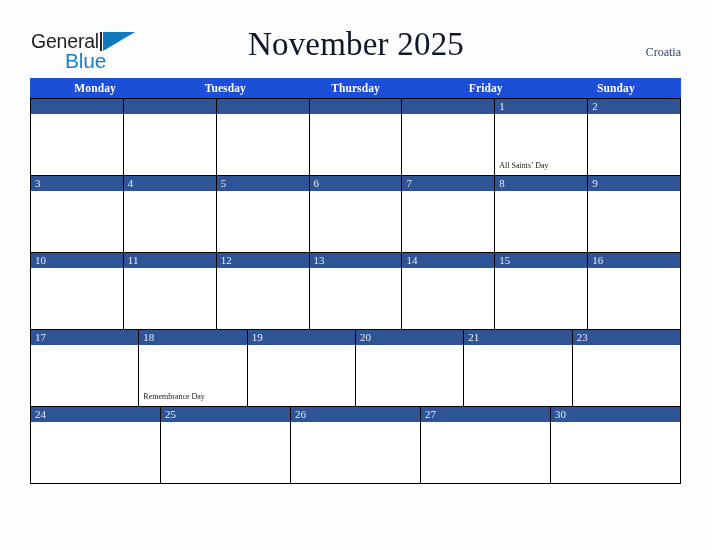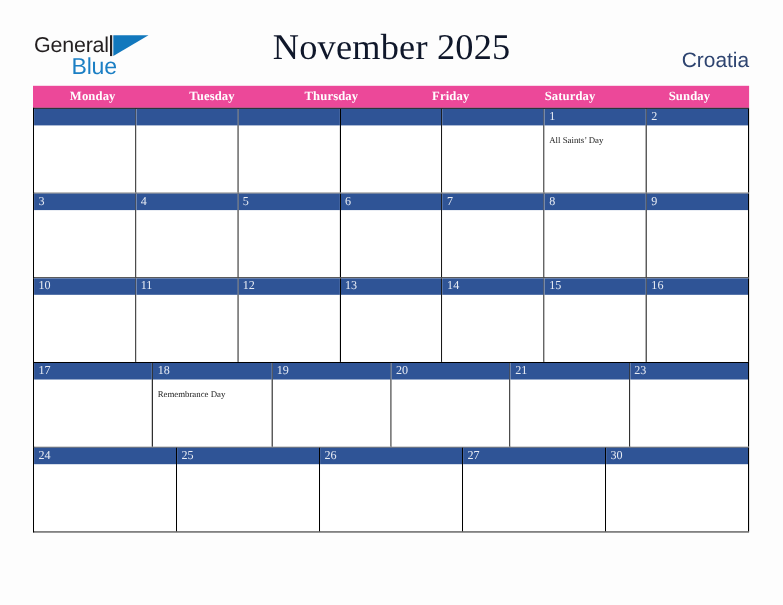--- a/index.html
+++ b/index.html
@@ -90,39 +90,39 @@
     font-size: 33px;
     color: #0f172a;
     letter-spacing: 0.2px;
     white-space: nowrap;
   }
 
   .cal-country {
     position: absolute;
     right: 31px;
     top: 45px;
-    font-family: Liberation Sans, sans-serif;
-    font-size: 19px;
+    font-family: Liberation Serif, serif;
+    font-size: 12px;
     color: #2e4470;
     white-space: nowrap;
   }
 
   
   .calendar {
     position: absolute;
     left: 30px;
     top: 78px;
     width: 651px;
   }
 
   .weekday-row {
     display: flex;
     width: 651px;
     height: 20px;
-    background: #ec4899;
+    background: #1d4ed8;
   }
   .weekday-cell {
     flex: 1 1 0;
     display: flex;
     align-items: center;
     justify-content: center;
     font-family: "Liberation Serif", serif;
     font-weight: bold;
     font-size: 11.5px;
     color: #ffffff;
@@ -166,20 +166,21 @@
     font-size: 11px;
     color: #e8ecf4;
     line-height: 11px;
   }
 
   .day-body {
     flex: 1 1 auto;
     padding: 3px 3px 0 4px;
     box-sizing: border-box;
     overflow: hidden;
+    margin-top: 37px;
   }
   .event {
     font-family: "Liberation Serif", serif;
     font-size: 8px;
     color: #1a1a1a;
     line-height: 10px;
     white-space: nowrap;
   }
 </style>
 </head>
@@ -203,21 +204,20 @@
     <div class="cal-country">Croatia</div>
   </div>
 
   <div class="calendar">
 
     <div class="weekday-row">
       <div class="weekday-cell">Monday</div>
       <div class="weekday-cell">Tuesday</div>
       <div class="weekday-cell">Thursday</div>
       <div class="weekday-cell">Friday</div>
-      <div class="weekday-cell">Saturday</div>
       <div class="weekday-cell">Sunday</div>
     </div>
 
     <div class="week-row first">
       <div class="day-cell">
         <div class="day-number-bar">
             <span class="day-number"></span>
           </div>
         <div class="day-body"><span class="event"></span></div>
       </div>

